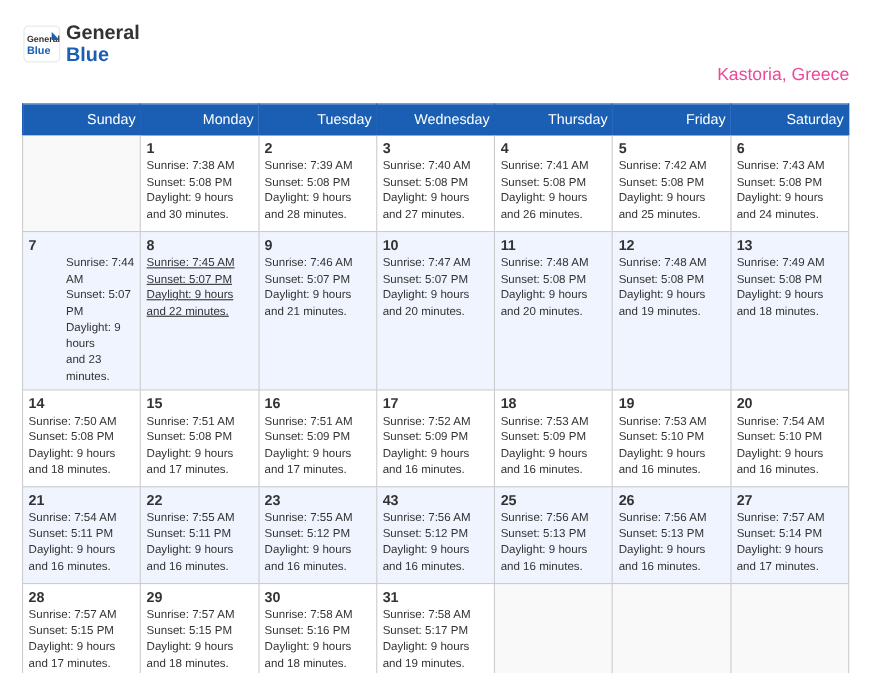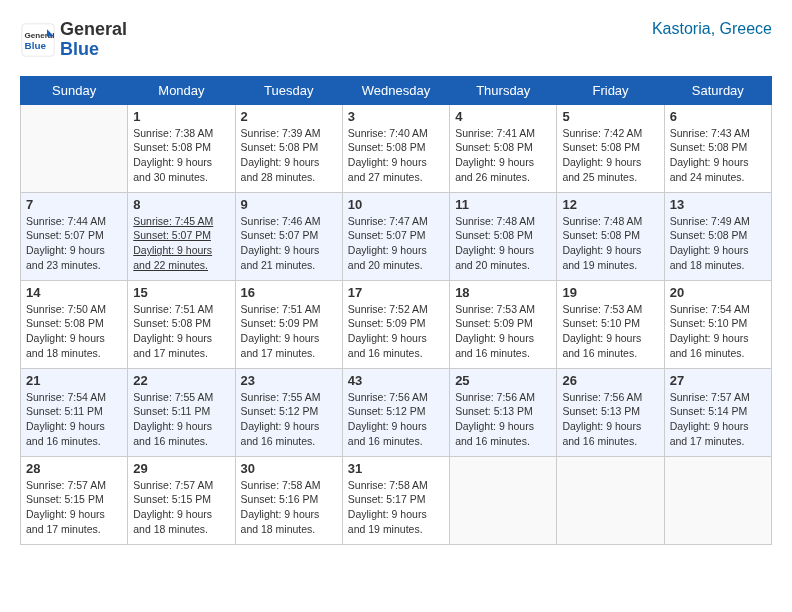--- a/index.html
+++ b/index.html
@@ -37,32 +37,33 @@
     .title-block {
       text-align: right;
     }
     .month-title {
       font-size: 36px;
       font-weight: bold;
       color: #333;
     }
     .location {
       font-size: 16px;
-      color: #0369a1;
+      color: #ec4899;
+      margin-top: 40px;
     }
     .calendar {
       width: 100%;
       border-collapse: collapse;
       font-size: 11px;
     }
     .calendar thead tr th {
       background-color: #1a5fb4;
       color: #fff;
       padding: 6px 4px;
-      text-align: center;
+      text-align: right;
       font-size: 13px;
       font-weight: normal;
       border: 1px solid #1a5fb4;
     }
     .calendar tbody tr td {
       border: 1px solid #ccc;
       vertical-align: top;
       padding: 4px 5px;
       width: calc(100% / 7);
       min-height: 80px;
@@ -161,21 +162,21 @@
           <div class="day-number">6</div>
           <div class="day-info" style="white-space: pre-line;">Sunrise: 7:43 AM
 Sunset: 5:08 PM
 Daylight: 9 hours
 and 24 minutes.</div>
         </td>
       </tr>
       <tr class="row-alt">
         <td>
           <div class="day-number">7</div>
-          <div class="day-info" style="white-space: pre-line;">Sunrise: 7:44 AM
+          <div class="day-info" style="white-space: pre-line; margin-left: 34px;">Sunrise: 7:44 AM
 Sunset: 5:07 PM
 Daylight: 9 hours
 and 23 minutes.</div>
         </td>
         <td>
           <div class="day-number">8</div>
           <div class="day-info" style="white-space: pre-line; text-decoration: underline;">Sunrise: 7:45 AM
 Sunset: 5:07 PM
 Daylight: 9 hours
 and 22 minutes.</div>

